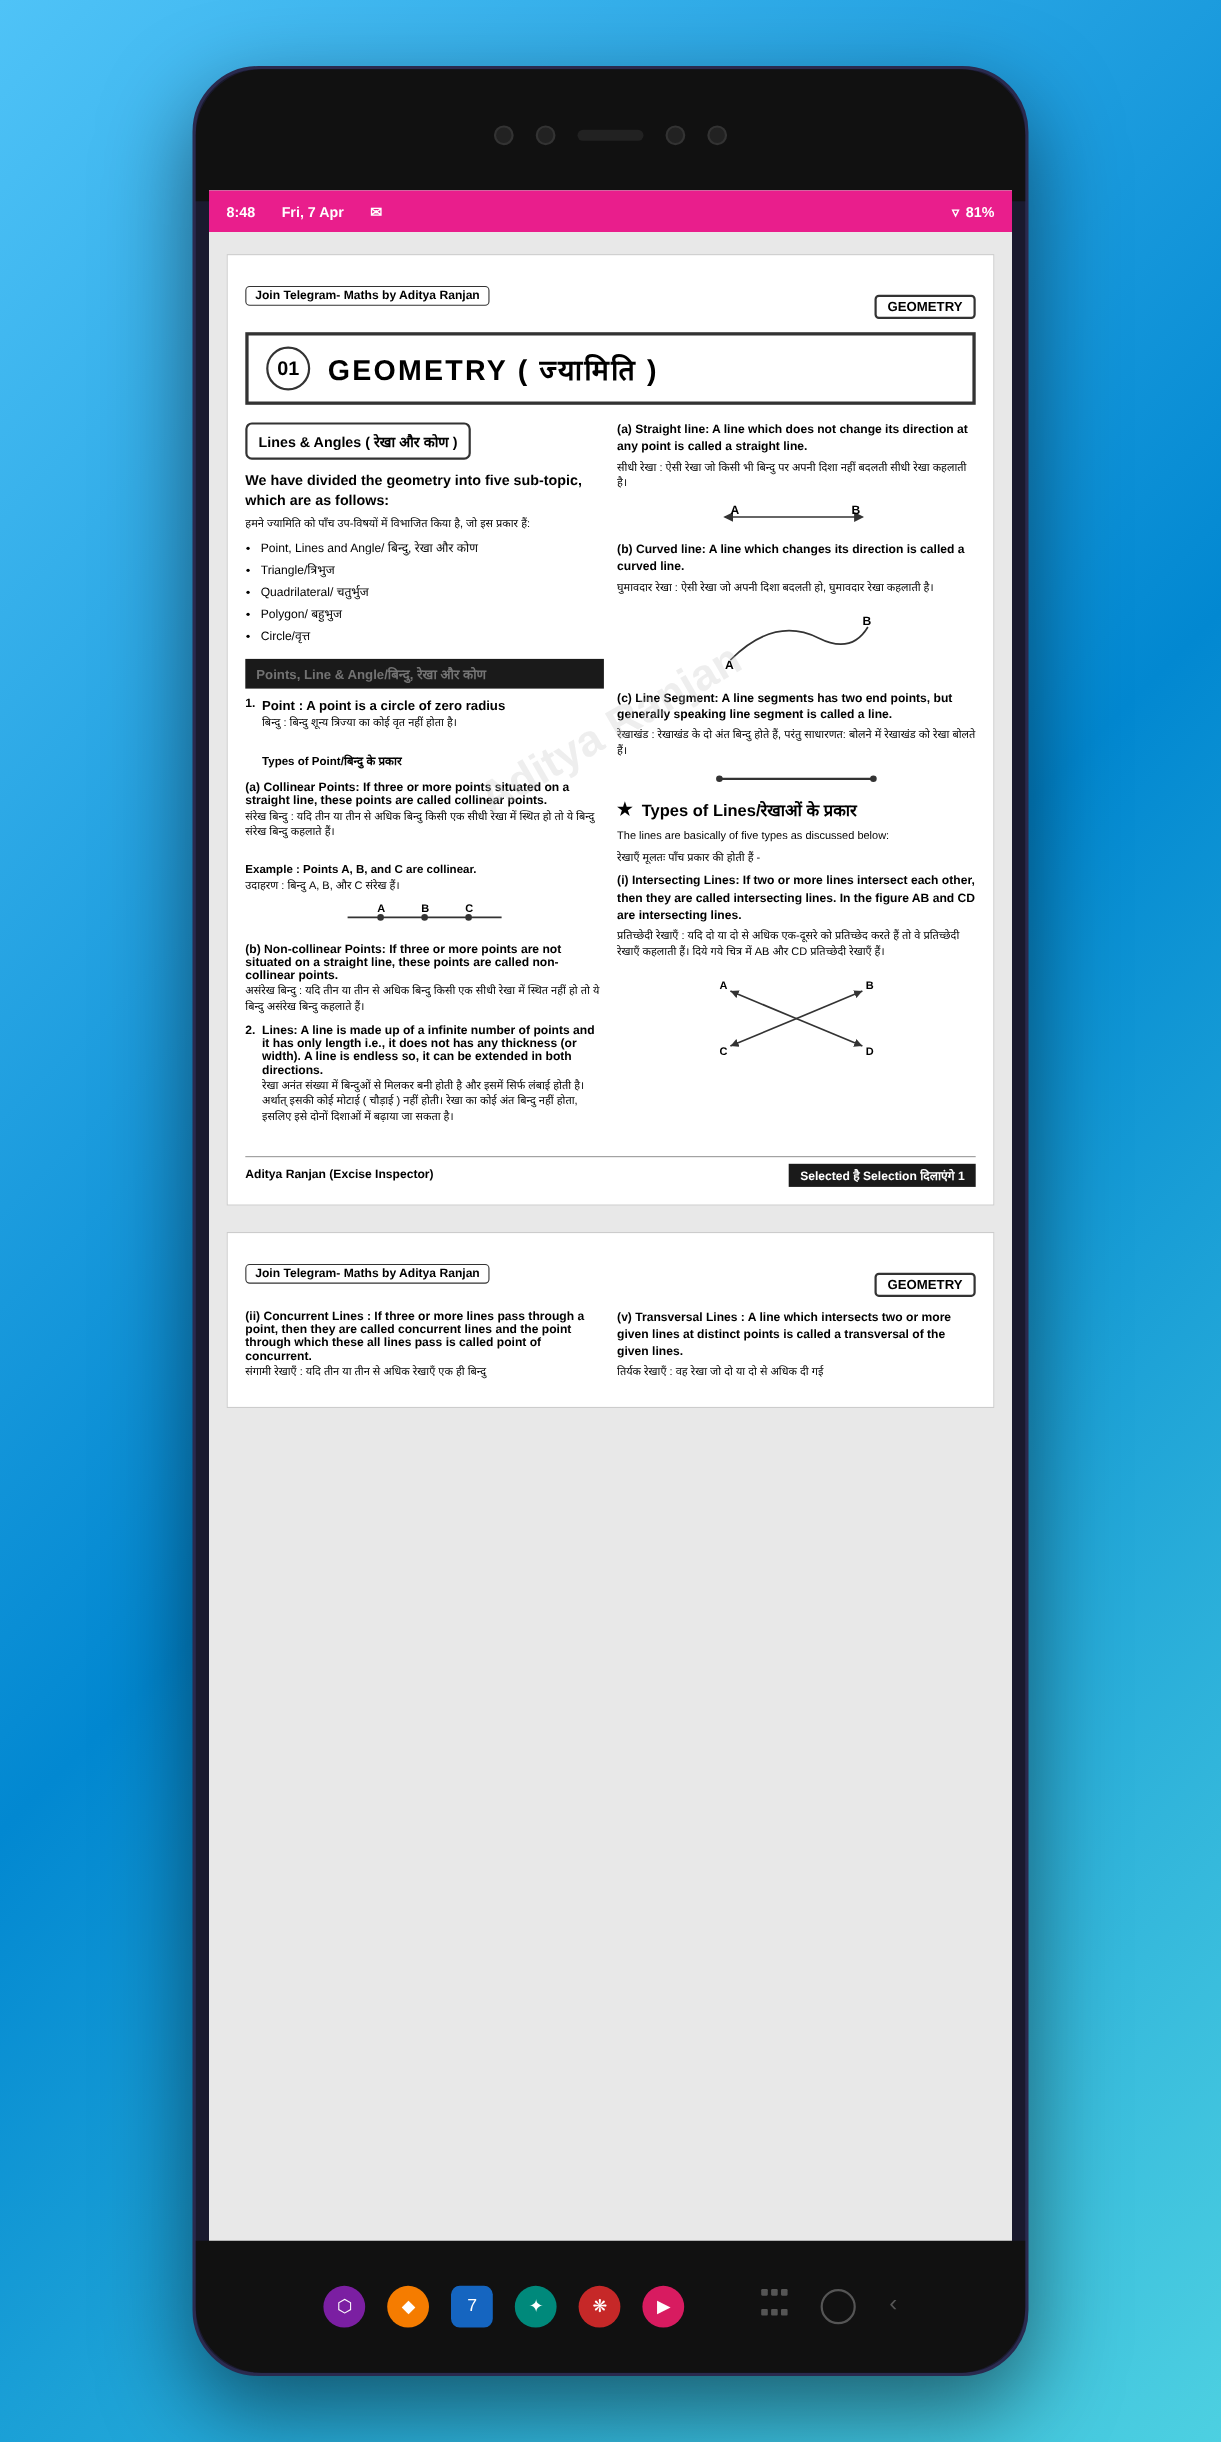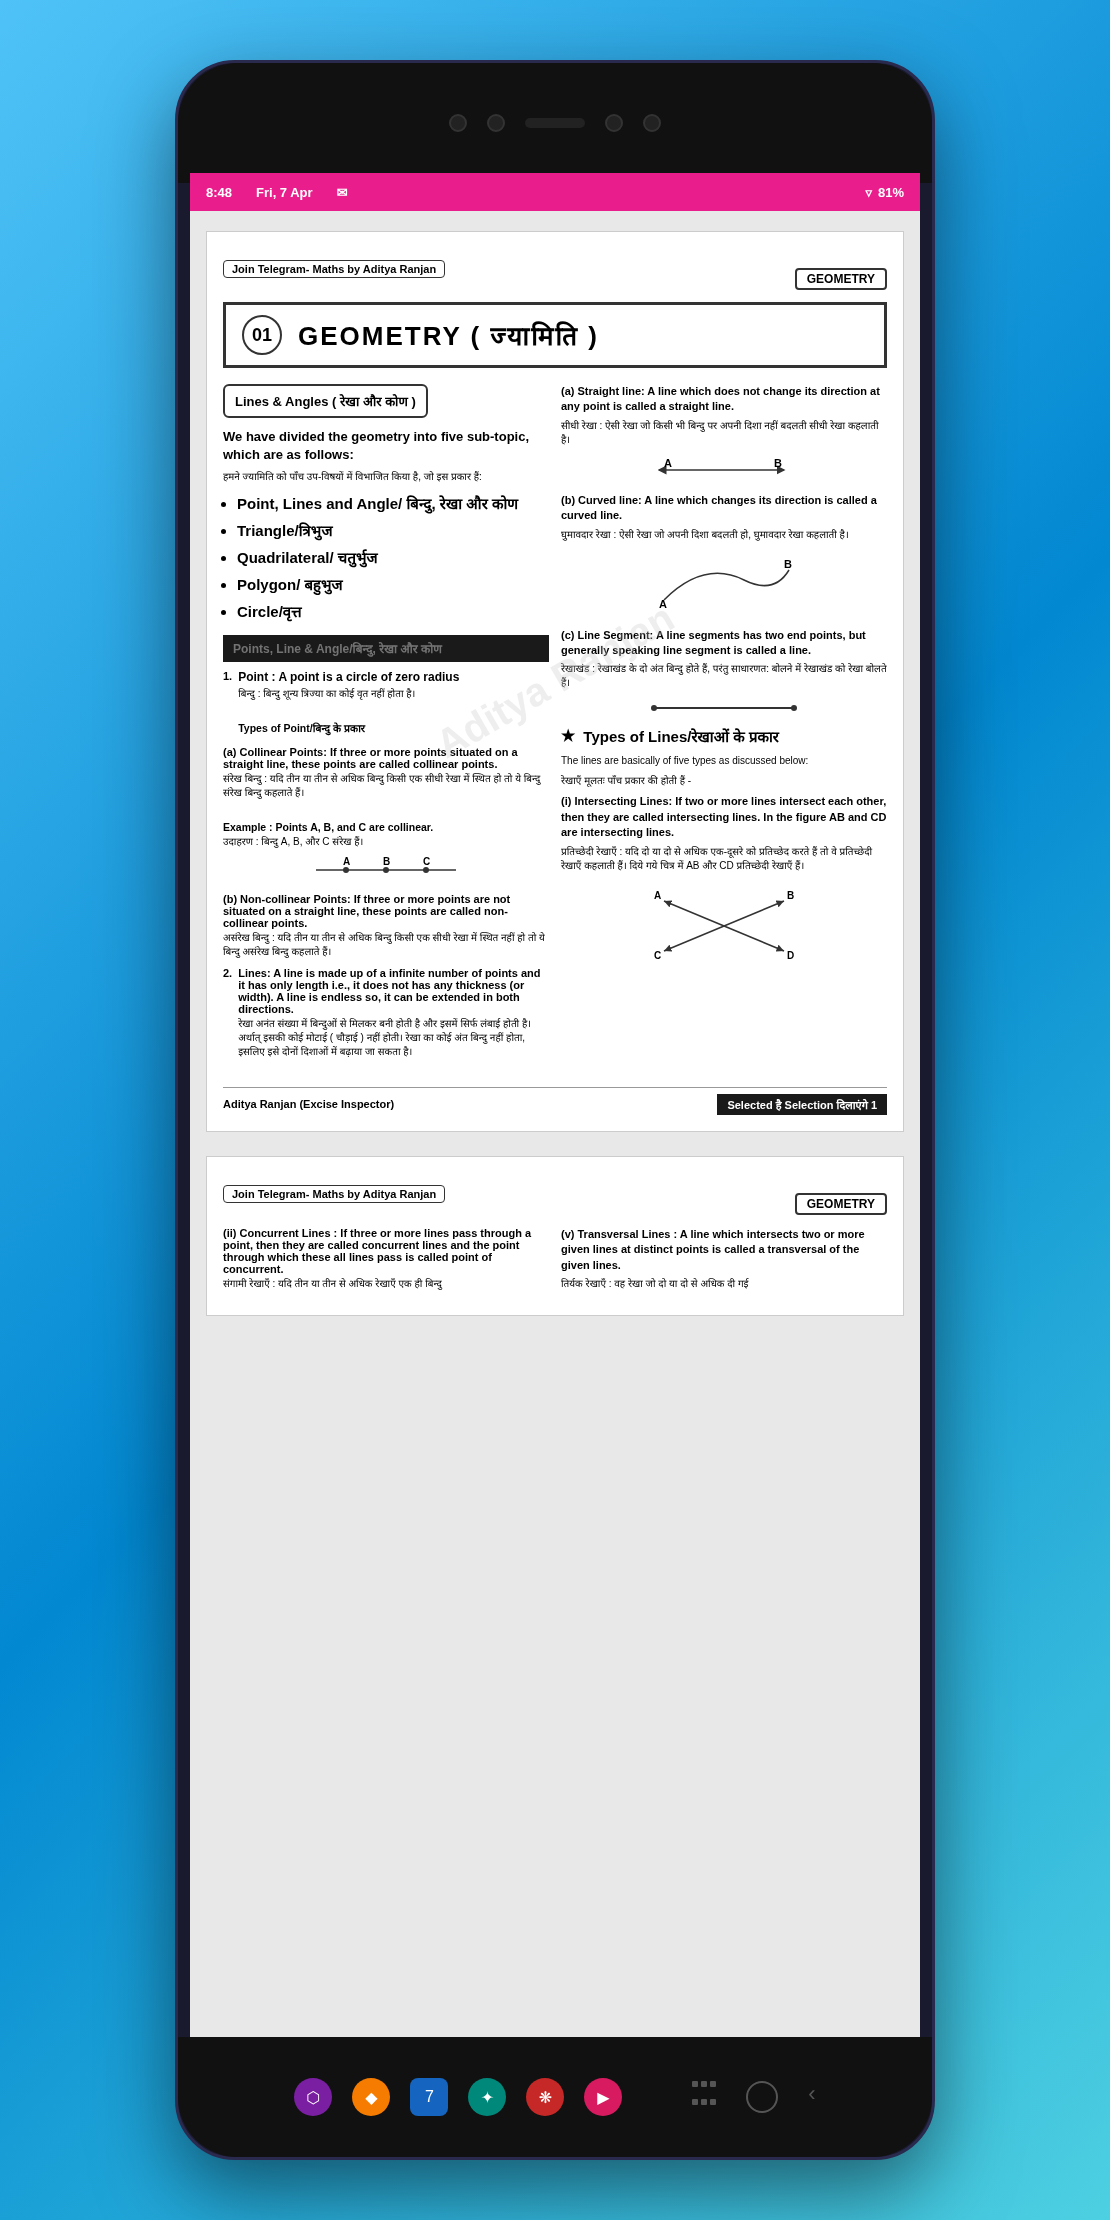--- a/index.html
+++ b/index.html
@@ -168,22 +168,22 @@
       margin-bottom: 6px;
       line-height: 1.4;
     }
     .hindi-text {
       font-size: 10px;
       margin-bottom: 6px;
       line-height: 1.4;
     }
     .bullet-list {
       margin-left: 14px;
-      font-size: 15px;
-      font-weight: bold;
+      font-size: 11px;
+      font-weight: normal;
       line-height: 1.8;
     }
     .section-header-dark {
       background: #1a1a1a;
       color: #737373;
       padding: 5px 10px;
       font-size: 12px;
       font-weight: bold;
       margin: 10px 0 8px 0;
     }

